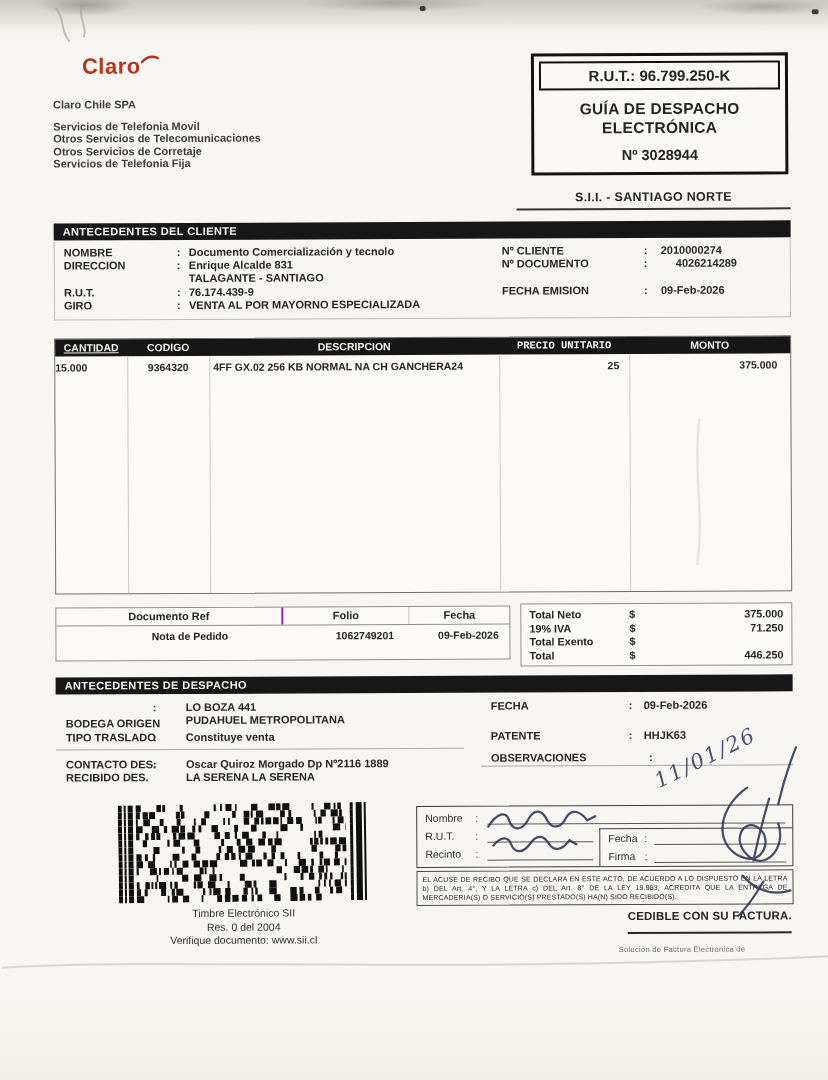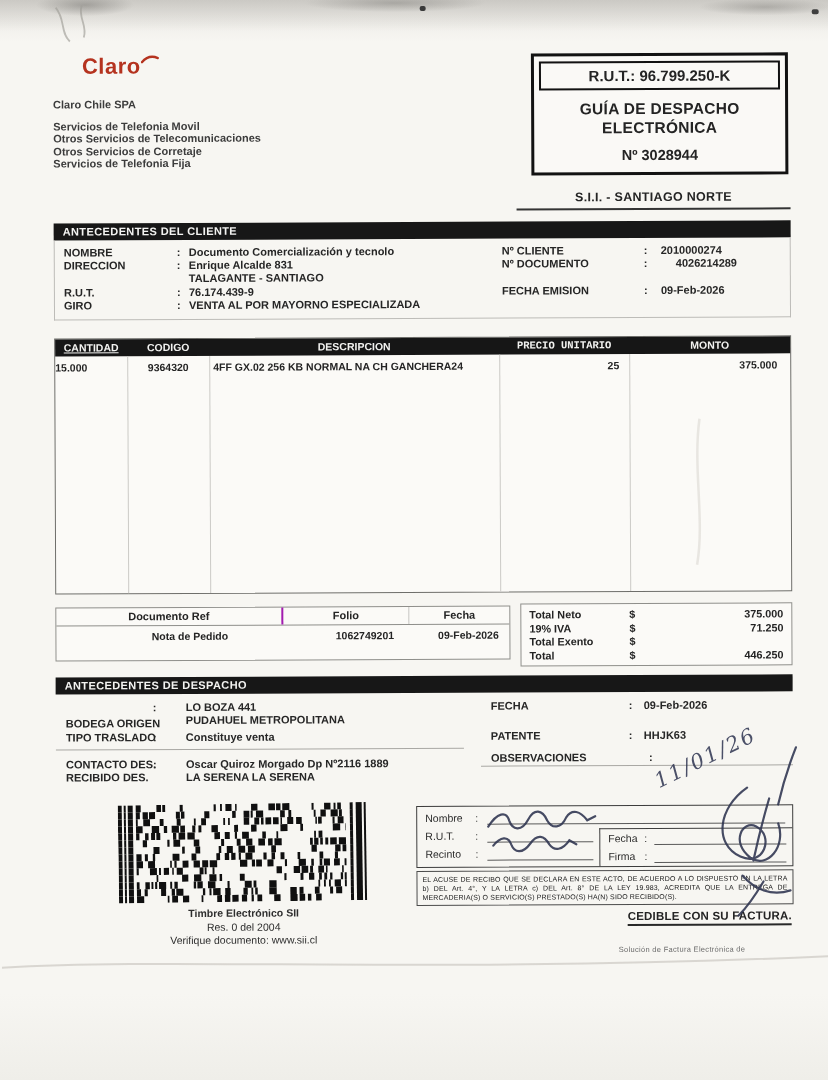--- a/index.html
+++ b/index.html
@@ -46,30 +46,30 @@
   .rc1{width:225px;text-align:center;}.rc2{width:125px;text-align:center;border-left:2px solid #a21caf;}
   .rc3{flex:1;text-align:center;border-left:1px solid #c7c6c2;}
   .totals{position:absolute;left:520px;top:604px;width:272px;height:63px;border:1px solid #8f8f8b;box-sizing:border-box;
           padding:4px 8px 0;font-size:10.8px;font-weight:bold;background:#fbfaf7;}
   .trow{display:flex;height:13.5px;line-height:13.5px;}
   .tl{width:100px;}.tc{width:42px;}.tv{flex:1;text-align:right;}
   .hline{position:absolute;height:1px;background:#a9a8a4;}
   
   .barcode{position:absolute;left:117px;top:803px;width:250px;height:98px;transform:rotate(-.6deg);}
   .timbre{position:absolute;left:117px;top:906px;width:250px;text-align:center;font-size:10.5px;line-height:13.5px;color:#2e2e2e;}
-  .timbre .t1{font-weight:bold;}
+  .timbre .t1{font-weight:normal;}
   
   .receipt{position:absolute;left:415px;top:806px;width:377px;height:62px;border:1.5px solid #3d3d3d;box-sizing:border-box;}
   .rlbl{position:absolute;font-size:10.5px;color:#2b2b2b;white-space:nowrap;}
   .rline{position:absolute;height:1px;background:#5a5a5a;}
   .fcell{position:absolute;left:182px;top:22px;right:0;bottom:0;border-left:1.5px solid #3d3d3d;border-top:1.5px solid #3d3d3d;}
   .legal{position:absolute;left:415px;top:871px;width:377px;height:35px;border:1px solid #4c4c4c;box-sizing:border-box;
          padding:3px 5px;font-size:7px;line-height:9.2px;color:#202020;text-align:justify;letter-spacing:.15px;}
   .cedible{position:absolute;left:626px;top:911px;font-size:11.5px;font-weight:bold;letter-spacing:.2px;
-           border-bottom:2px solid #292929;padding-bottom:2px;}
+           border-bottom:2px solid #292929;padding-bottom:10px;}
   .footer-print{position:absolute;left:617px;top:946px;font-size:7.5px;color:#6b6b6b;letter-spacing:.3px;}
   
   .hw-date{position:absolute;left:660px;top:770px;font-family:"DejaVu Serif",serif;font-style:italic;font-size:21px;
            color:#2e3450;transform:rotate(-26deg);transform-origin:left bottom;opacity:.85;letter-spacing:2px;white-space:nowrap;}
   .ink{position:absolute;inset:0;pointer-events:none;}
 </style>
 </head>
 <body>
 
 <div class="page">

